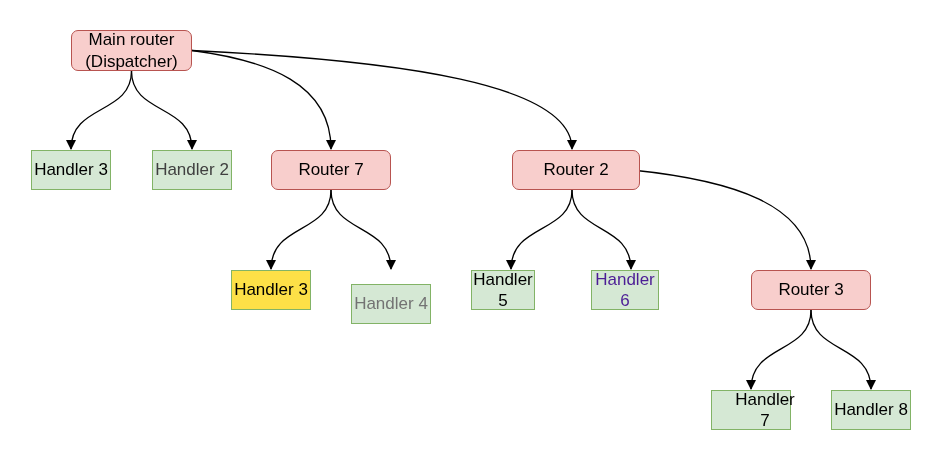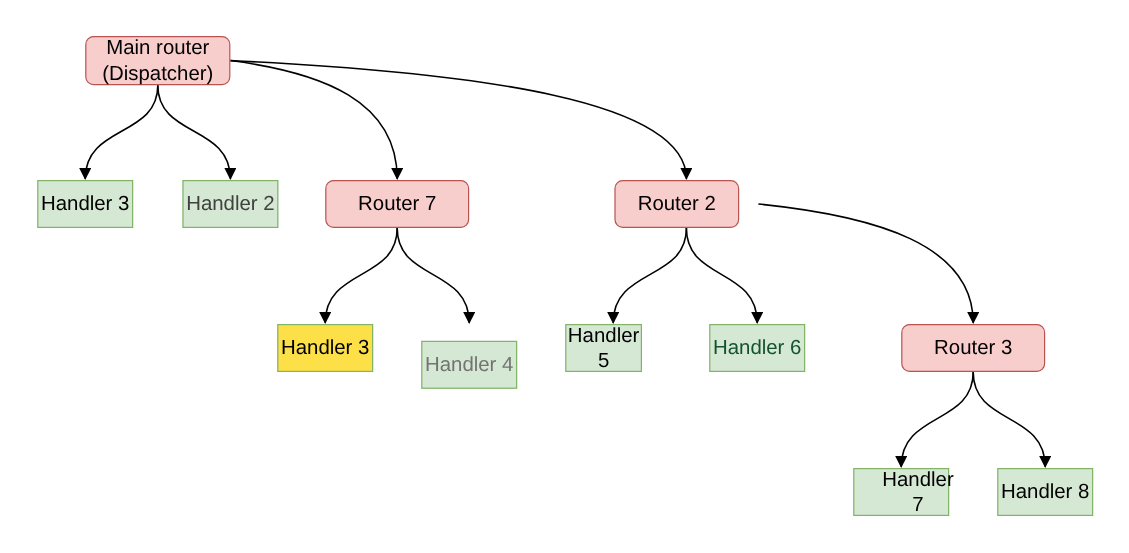--- a/index.html
+++ b/index.html
@@ -63,21 +63,21 @@
       <path d="M 572 190 C 572 234.24, 631 223.18, 631 269" fill="none" stroke="#000000" stroke-width="1.3" marker-end="url(#arrow)"></path>
       <path d="M 632 170 C 730.45 180, 811 204, 811 269" fill="none" stroke="#000000" stroke-width="1.3" marker-end="url(#arrow)"></path>
       <path d="M 811 310 C 811 354.24, 751 343.18, 751 389" fill="none" stroke="#000000" stroke-width="1.3" marker-end="url(#arrow)"></path>
       <path d="M 811 310 C 811 354.24, 871 343.18, 871 389" fill="none" stroke="#000000" stroke-width="1.3" marker-end="url(#arrow)"></path>
     </svg>
 <div class="node router" style="left: 71px; top: 30px; width: 121px; height: 41px; background: rgb(248, 206, 204); border: 1.3px solid rgb(184, 84, 80); color: rgb(0, 0, 0);"><span>Main router
 (Dispatcher)</span></div>
     <div class="node handler" style="left: 31px; top: 150px; width: 80px; height: 40px; background: rgb(213, 232, 212); border: 1.3px solid rgb(130, 179, 102); color: rgb(0, 0, 0);"><span>Handler 3</span></div>
     <div class="node handler" style="left: 152px; top: 150px; width: 80px; height: 40px; background: rgb(213, 232, 212); border: 1.3px solid rgb(130, 179, 102); color: #404040;"><span>Handler 2</span></div>
     <div class="node router" style="left: 271px; top: 150px; width: 120px; height: 40px; background: rgb(248, 206, 204); border: 1.3px solid rgb(184, 84, 80); color: rgb(0, 0, 0);"><span>Router 7</span></div>
-    <div class="node router" style="left: 512px; top: 150px; width: 104px; height: 40px; background: rgb(248, 206, 204); border: 1.3px solid rgb(184, 84, 80); color: rgb(0, 0, 0);"><span>Router 2</span></div>
+    <div class="node router" style="left: 512px; top: 150px; width: 128px; height: 40px; background: rgb(248, 206, 204); border: 1.3px solid rgb(184, 84, 80); color: rgb(0, 0, 0);"><span>Router 2</span></div>
     <div class="node handler" style="left: 231px; top: 270px; width: 80px; height: 40px; background: #fde047; border: 1.3px solid rgb(130, 179, 102); color: rgb(0, 0, 0);"><span>Handler 3</span></div>
     <div class="node handler" style="left: 351px; top: 284px; width: 80px; height: 40px; background: rgb(213, 232, 212); border: 1.3px solid rgb(130, 179, 102); color: #737373;"><span>Handler 4</span></div>
     <div class="node handler" style="left: 471px; top: 270px; width: 64px; height: 40px; background: rgb(213, 232, 212); border: 1.3px solid rgb(130, 179, 102); color: rgb(0, 0, 0);"><span>Handler 5</span></div>
-    <div class="node handler" style="left: 591px; top: 270px; width: 80px; height: 40px; background: rgb(213, 232, 212); border: 1.3px solid rgb(130, 179, 102); color: #14532d;"><span>Handler 6</span></div>
+    <div class="node handler" style="left: 591px; top: 270px; width: 68px; height: 40px; background: rgb(213, 232, 212); border: 1.3px solid rgb(130, 179, 102); color: #4c1d95;"><span>Handler 6</span></div>
     <div class="node router" style="left: 751px; top: 270px; width: 120px; height: 40px; background: rgb(248, 206, 204); border: 1.3px solid rgb(184, 84, 80); color: #000000;"><span>Router 3</span></div>
     <div class="node handler" style="left: 711px; top: 390px; width: 80px; height: 40px; background: rgb(213, 232, 212); border: 1.3px solid rgb(130, 179, 102); color: rgb(0, 0, 0); padding-left: 28px;"><span>Handler 7</span></div>
     <div class="node handler" style="left: 831px; top: 390px; width: 80px; height: 40px; background: rgb(213, 232, 212); border: 1.3px solid rgb(130, 179, 102); color: rgb(0, 0, 0);"><span>Handler 8</span></div>
   </div>
 
 </body></html>

